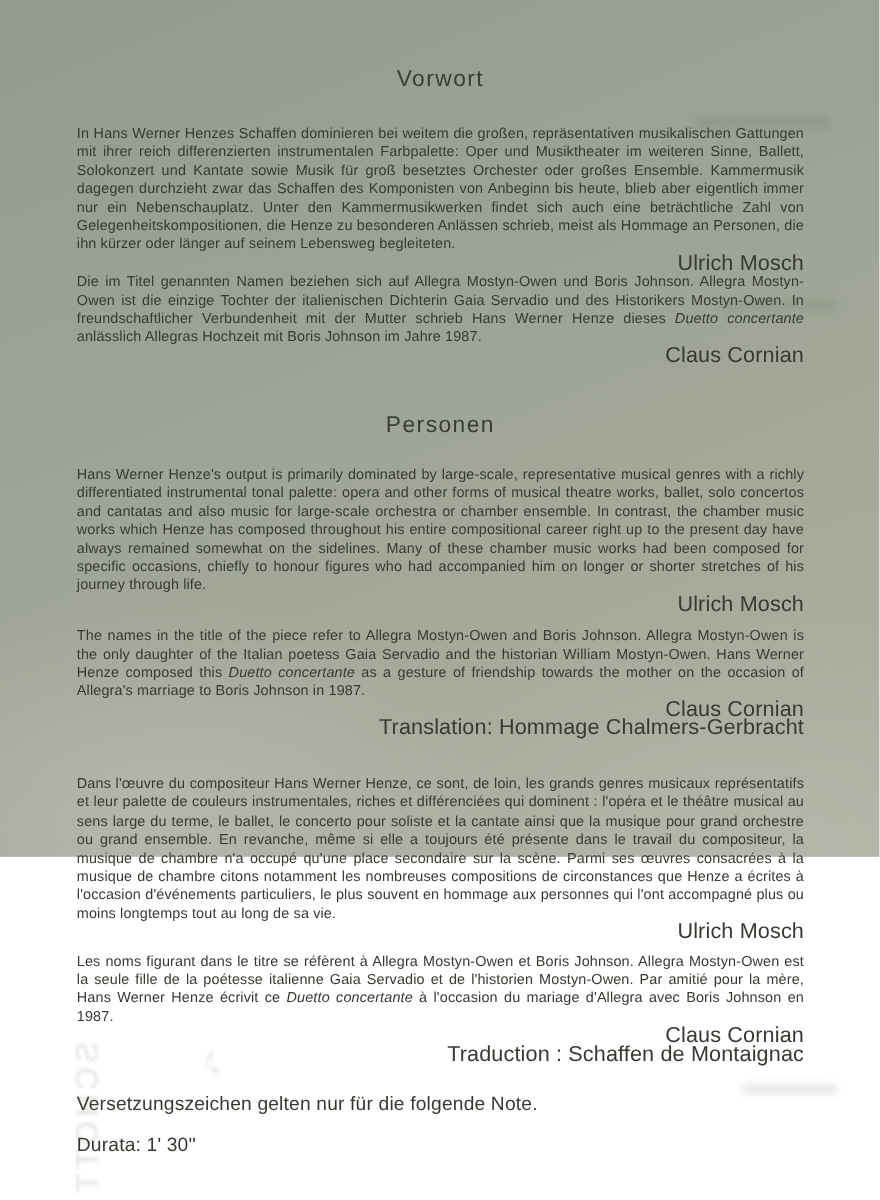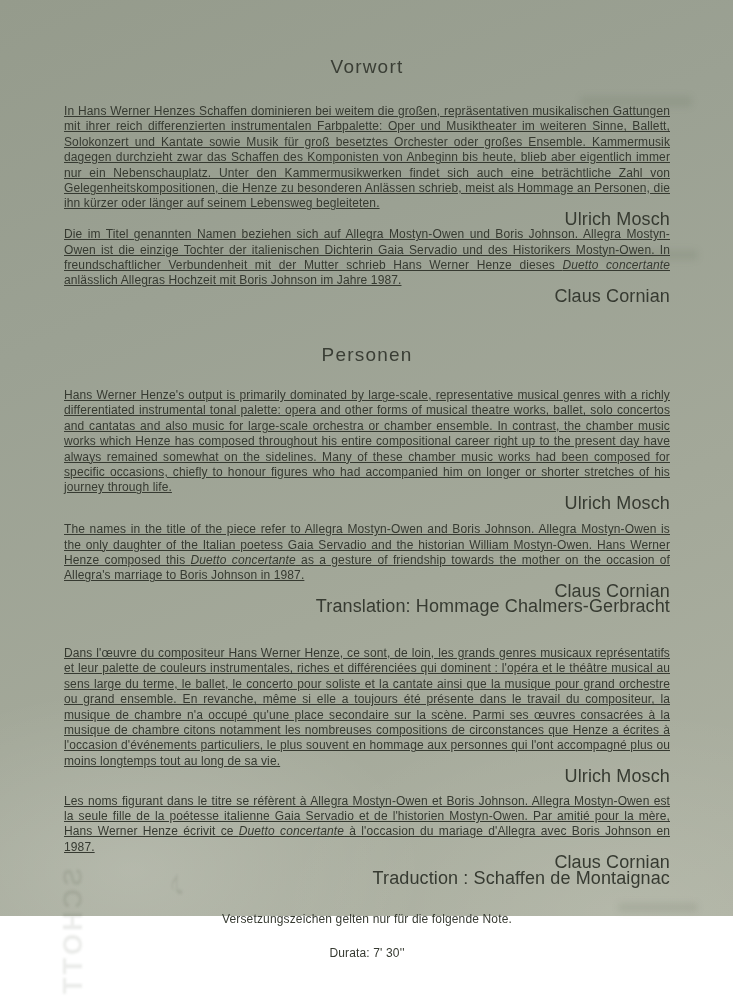--- a/index.html
+++ b/index.html
@@ -3,21 +3,21 @@
 <meta charset="utf-8">
 <style>
   html, body { margin: 0; padding: 0; }
   body {
     width: 733px; height: 1000px;
     font-family: "Liberation Sans", "DejaVu Sans", sans-serif;
     overflow: hidden;
   }
   .page {
     position: relative;
-    width: 733px; height: 916px;
+    width: 733px; height: 714px;
     box-sizing: border-box;
     background:
       radial-gradient(ellipse 420px 260px at 18% 95%, rgba(255,255,250,0.16), rgba(255,255,250,0) 70%),
       radial-gradient(ellipse 500px 300px at 85% 100%, rgba(255,255,245,0.10), rgba(255,255,245,0) 70%),
       linear-gradient(158deg, #959b8c 0%, #9ba193 30%, #a3a899 62%, #adb1a2 100%);
     color: #363a31;
   }
   .sec {
     position: absolute;
     left: 64px;
@@ -32,39 +32,38 @@
     line-height: 22px;
     color: #3a3e35;
   }
   .body-par {
     margin: 0;
     font-size: 12px;
     line-height: 15.4px;
     letter-spacing: 0.12px;
     text-align: justify;
     color: #363a31;
-    text-decoration: underline;
   }
   .first-par { margin-top: 26px; }
   .second-par { }
   .sig {
     font-size: 18px;
     line-height: 15.4px;
     letter-spacing: 0.12px;
     text-align: right;
     color: #363a31;
   }
   .footer-line {
     position: absolute;
     left: 64px;
     width: 606px;
     margin: 0;
-    font-size: 12px;
+    font-size: 16px;
     letter-spacing: 0.15px;
-    text-align: center;
+    text-align: left;
     color: #363a31;
   }
   #footer-note { top: 912px; }
   #footer-duration { top: 946px; }
   
   .ghost {
     position: absolute;
     pointer-events: none;
     color: rgba(60, 72, 52, 0.10);
     filter: blur(1.2px);
@@ -124,15 +123,15 @@
 
   <section class="sec" style="top:624px">
     <p class="body-par first-par" style="margin-top:22px">Dans l'œuvre du compositeur Hans Werner Henze, ce sont, de loin, les grands genres musicaux représentatifs et leur palette de couleurs instrumentales, riches et différenciées qui dominent : l'opéra et le théâtre musical au sens large du terme, le ballet, le concerto pour soliste et la cantate ainsi que la musique pour grand orchestre ou grand ensemble. En revanche, même si elle a toujours été présente dans le travail du compositeur, la musique de chambre n'a occupé qu'une place secondaire sur la scène. Parmi ses œuvres consacrées à la musique de chambre citons notamment les nombreuses compositions de circonstances que Henze a écrites à l'occasion d'événements particuliers, le plus souvent en hommage aux personnes qui l'ont accompagné plus ou moins longtemps tout au long de sa vie.</p>
     <div class="sig">Ulrich Mosch</div>
     <p class="body-par second-par" style="margin-top:9px"><span>Les noms figurant dans le titre se réfèrent à Allegra Mostyn-Owen et Boris Johnson. Allegra Mostyn-Owen est la seule fille de la poétesse italienne Gaia Servadio et de l'historien Mostyn-Owen. Par amitié pour la mère, Hans Werner Henze écrivit ce </span><em>Duetto concertante</em><span> à l'occasion du mariage d'Allegra avec Boris Johnson en 1987.</span></p>
     <div class="sig">Claus Cornian</div>
     <div class="sig">Traduction : Schaffen de Montaignac</div>
   </section>
 
   <p class="footer-line" id="footer-note">Versetzungszeichen gelten nur für die folgende Note.</p>
-  <p class="footer-line" id="footer-duration">Durata: 7' 30''</p>
+  <p class="footer-line" id="footer-duration">Durata: 1' 30''</p>
 
 </div>
 
 </body></html>

